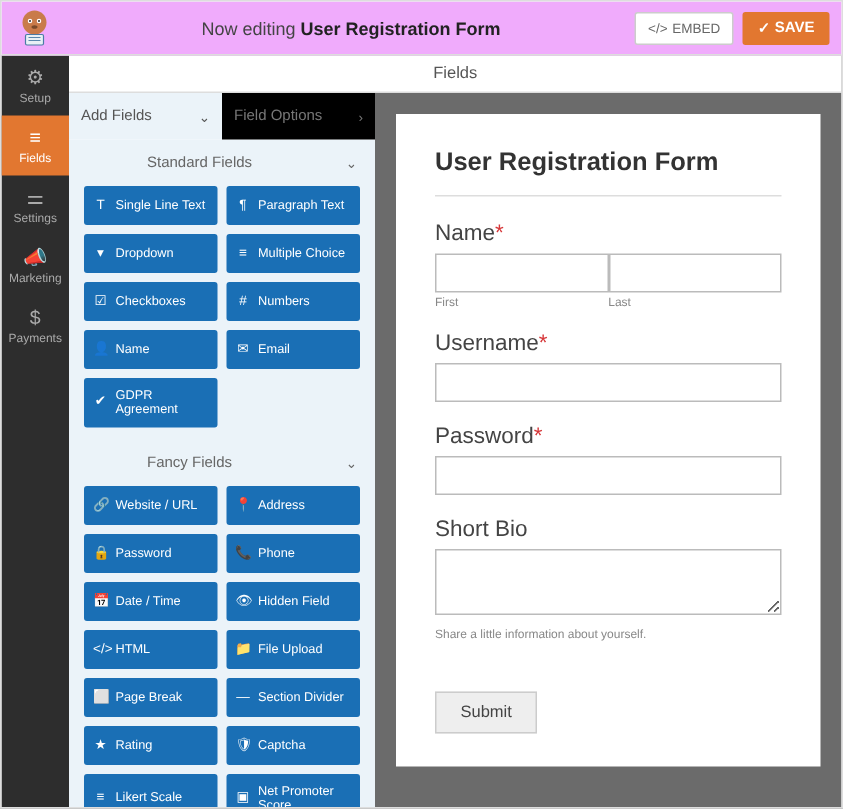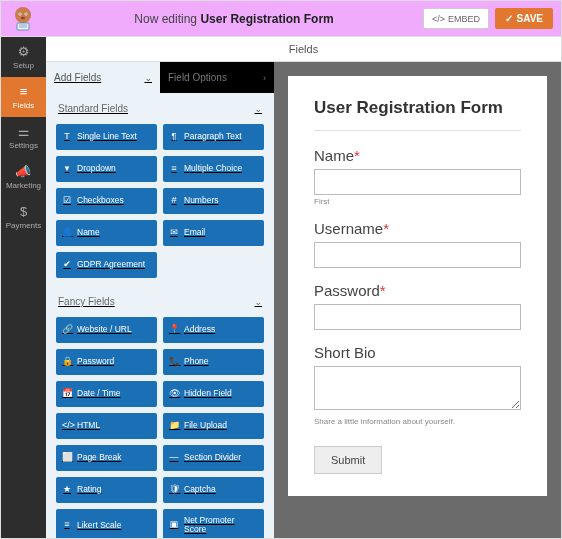--- a/index.html
+++ b/index.html
@@ -12,41 +12,41 @@
 .btn-embed { border: 1px solid #ccc; background: #fff; color: #666; font-size: 9px; padding: 4px 8px; display: flex; align-items: center; gap: 3px; cursor: pointer; border-radius: 2px; }
 .btn-save { border: none; background: #e27730; color: #fff; font-size: 10px; font-weight: bold; padding: 5px 10px; display: flex; align-items: center; gap: 3px; cursor: pointer; border-radius: 2px; }
 .main { display: flex; height: calc(100% - 36px); }
 .leftnav { width: 45px; background: #2d2d2d; display: flex; flex-direction: column; }
 .nav-item { color: #aaa; font-size: 8px; text-align: center; padding: 7px 2px; cursor: pointer; display: flex; flex-direction: column; align-items: center; gap: 2px; }
 .nav-item.active { background: #e27730; color: #fff; }
 .nav-icon { font-size: 13px; }
 .builder { flex: 1; display: flex; flex-direction: column; background: #6b6b6b; }
 .section-head { background: #fff; text-align: center; font-size: 11px; color: #555; padding: 6px 0; border-bottom: 1px solid #ddd; }
 .builder-body { flex: 1; display: flex; overflow: hidden; }
-.panel { width: 228px; background: #ebf3f9; display: flex; flex-direction: column; overflow-y: auto; text-decoration: underline; }
+.panel { width: 204px; background: #ebf3f9; display: flex; flex-direction: column; overflow-y: auto; }
 .tabs { display: flex; background: #fff; }
 .tab { flex: 1; font-size: 10px; padding: 10px 8px; color: #777; display: flex; align-items: center; justify-content: space-between; cursor: pointer; }
 .tab.active { background: #ebf3f9; color: #555; }
-.group-head { font-size: 10px; color: #666; padding: 10px 12px; display: flex; justify-content: space-between; align-items: flex-end; cursor: pointer; }
+.group-head { font-size: 10px; color: #666; padding: 10px 12px; display: flex; justify-content: space-between; align-items: flex-end; cursor: pointer; margin-left: 40px; }
 .fields-grid { display: grid; grid-template-columns: 1fr 1fr; gap: 6px; padding: 0 10px 8px; }
 .fbtn { background: #1a6fb5; color: #fff; font-size: 8.5px; padding: 7px 6px; border: none; text-align: left; cursor: pointer; display: flex; align-items: center; gap: 5px; border-radius: 2px; min-height: 26px; line-height: 1.1; }
 .fbtn .fic { font-size: 9px; width: 10px; text-align: center; flex-shrink: 0; }
 .preview { flex: 1; padding: 14px; overflow: auto; }
 .form-card { background: #fff; padding: 22px 26px; }
 .form-title { font-size: 17px; font-weight: bold; color: #333; padding-bottom: 12px; border-bottom: 1px solid #ddd; margin-bottom: 16px; }
 .fld { margin-bottom: 14px; }
 .flabel { font-size: 15px; color: #444; display: block; margin-bottom: 5px; }
 .req { color: #d63638; }
 .finput { width: 100%; border: 1px solid #bbb; padding: 5px; font-size: 11px; height: 26px; }
 .name-row { display: flex; }
 .name-col { flex: 1; }
 .sub { font-size: 8px; color: #888; margin-top: 2px; display: block; }
 textarea.finput { height: 44px; resize: both; }
 .desc { font-size: 8px; color: #888; margin-top: 3px; }
-.submit { background: #eee; border: 1px solid #ccc; padding: 7px 16px; font-size: 11px; color: #444; cursor: pointer; margin-top: 6px; }
+.submit { background: #eee; border: 1px solid #ccc; padding: 7px 16px; font-size: 11px; color: #444; cursor: pointer; margin-top: 20px; }
 .chev { font-size: 9px; }
 </style>
 </head>
 <body>
 
 <div class="topbar">
   <div class="logo">
     <svg width="28" height="26" viewBox="0 0 28 26">
       <circle cx="14" cy="9" r="8" fill="#c97b4a"></circle>
       <circle cx="11" cy="8" r="1.5" fill="#fff"></circle>
@@ -224,20 +224,24 @@
         <div class="form-card">
           <div class="form-title">User Registration Form</div>
 
           <div class="fld">
             <label class="flabel"><span>Name</span><span class="req">*</span></label>
             <div class="name-row">
               <div class="name-col">
                 <input class="finput" style="">
                 <span class="sub">First</span>
               </div>
+              <div class="name-col">
+                <input class="finput" style="">
+                <span class="sub">Last</span>
+              </div>
             </div>
           </div>
 
           <div class="fld">
             <label class="flabel"><span>Username</span><span class="req">*</span></label>
             <input class="finput" style="">
           </div>
 
 
           <div class="fld">

